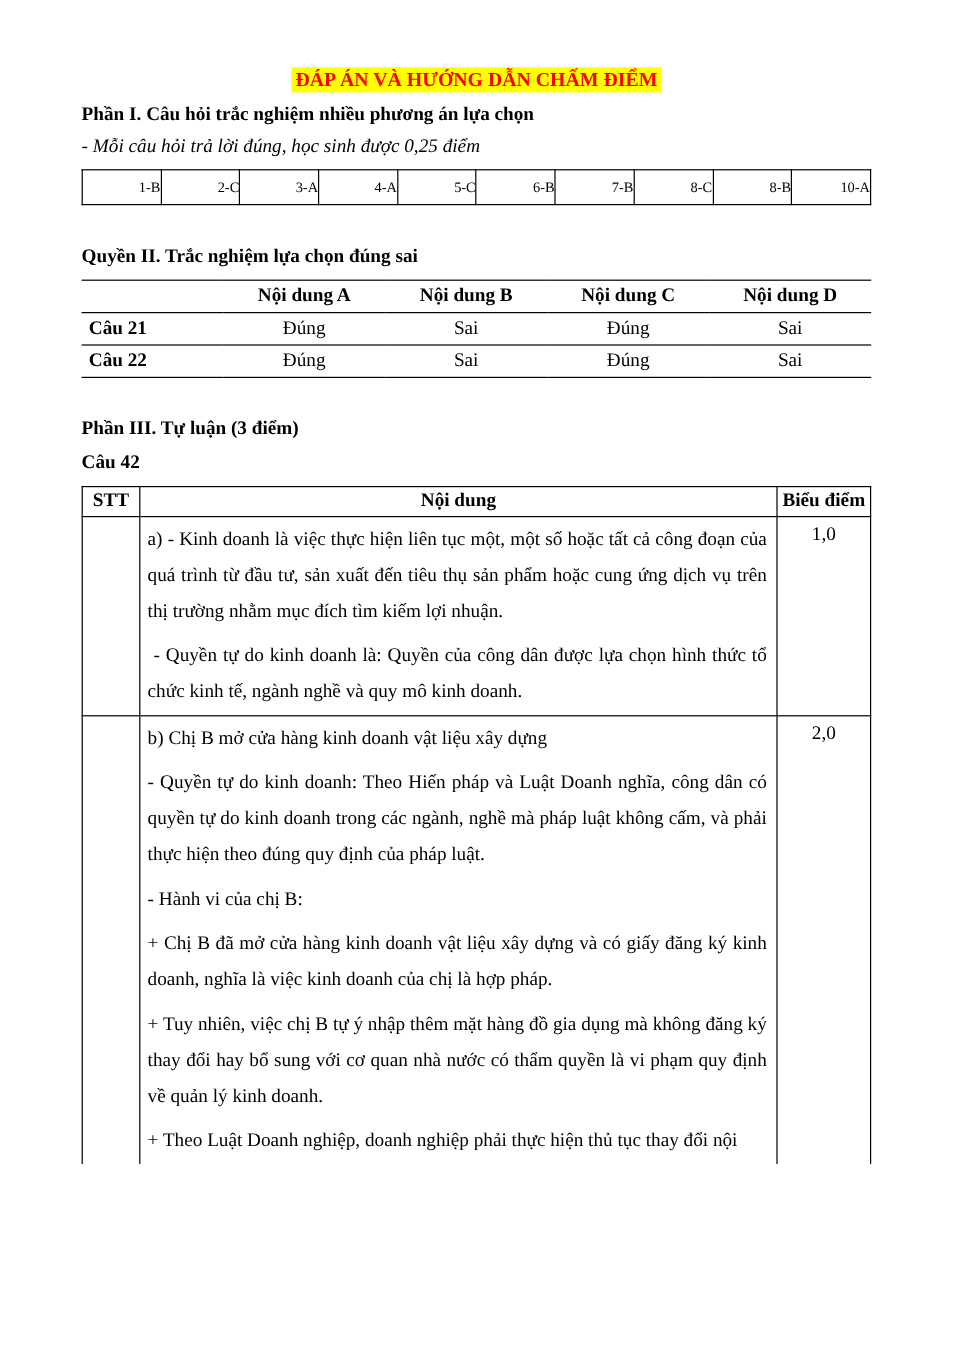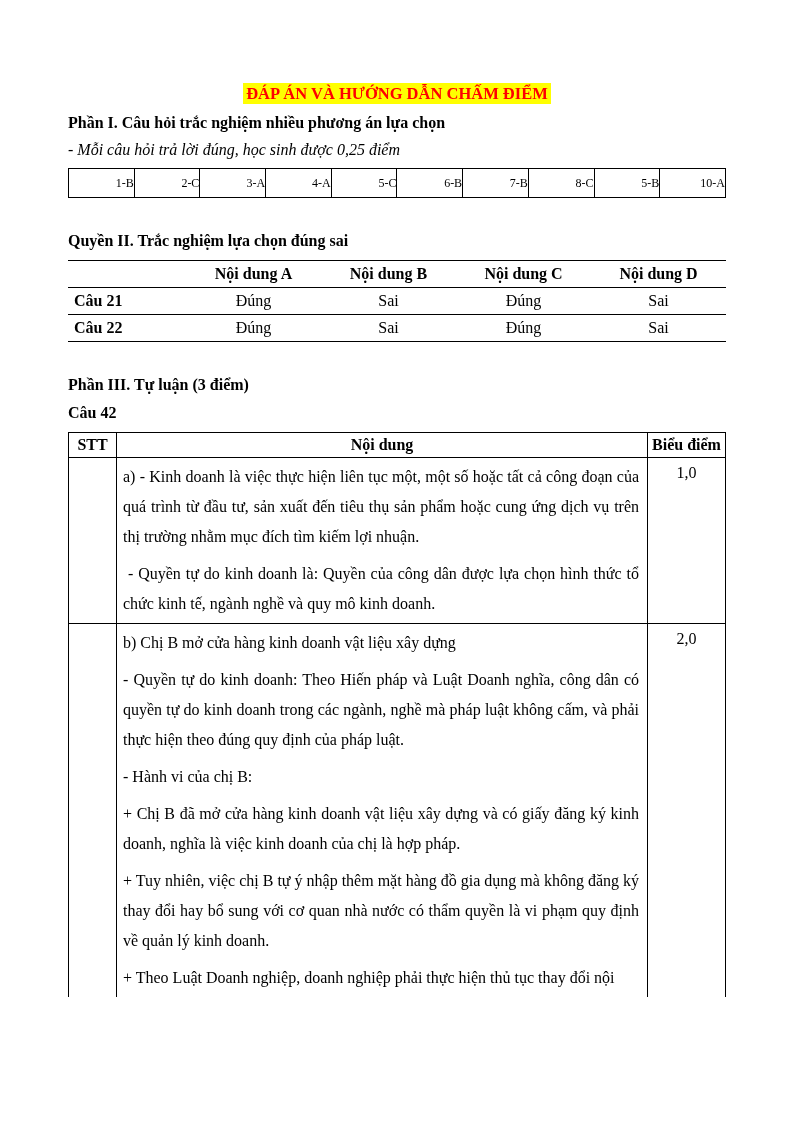--- a/index.html
+++ b/index.html
@@ -1,21 +1,21 @@
 <!DOCTYPE html>
 <html><head>
 <meta charset="utf-8">
 <style>
   * { margin: 0; padding: 0; box-sizing: border-box; }
   html, body { background: #ffffff; }
   .page {
     width: 794px; height: 1122px;
     margin: 0 auto;
     background: #ffffff;
-    padding: 84px 68px 0 68px;
+    padding: 57px 68px 0 68px;
     overflow: hidden;
     font-family: "Liberation Serif", "DejaVu Serif", serif;
     font-size: 16px;
     color: #000000;
     position: relative;
   }
   .title-wrap { text-align: center; margin-bottom: 8px; }
   .doc-title {
     font-weight: bold;
     font-size: 16.5px;
@@ -82,21 +82,21 @@
     <tbody>
       <tr>
         <td>1-B</td>
         <td>2-C</td>
         <td>3-A</td>
         <td>4-A</td>
         <td>5-C</td>
         <td>6-B</td>
         <td>7-B</td>
         <td>8-C</td>
-        <td>5-B</td>
+        <td>8-B</td>
         <td>10-A</td>
       </tr>
     </tbody>
   </table>
 
   <div class="section-heading h-part2">Quyền II. Trắc nghiệm lựa chọn đúng sai</div>
 
   <table class="tf-table">
     <tbody>
       <tr class="head-row">

